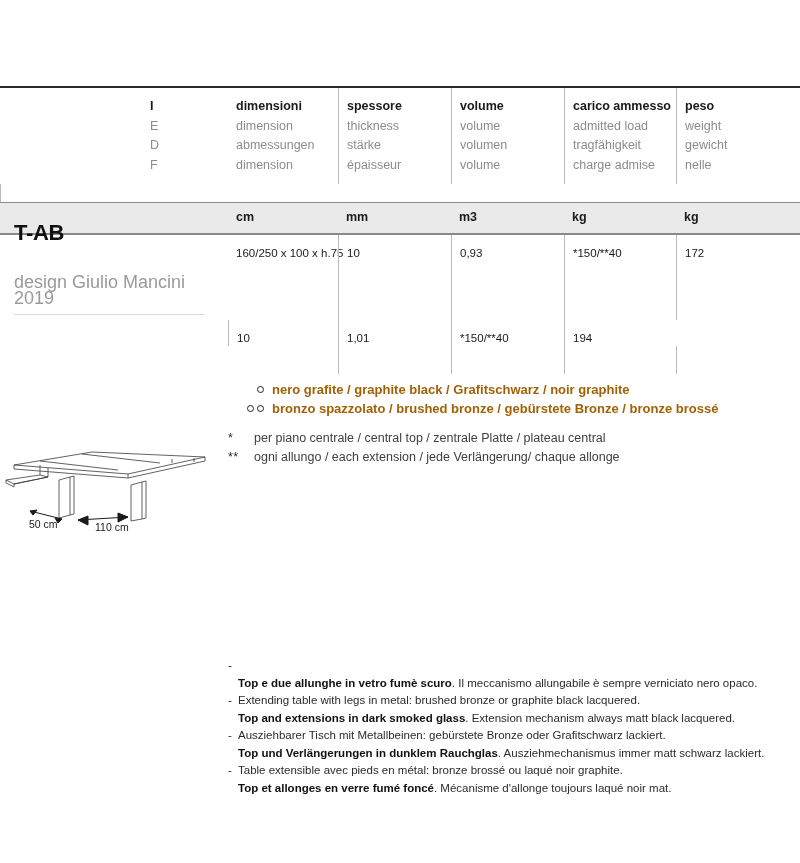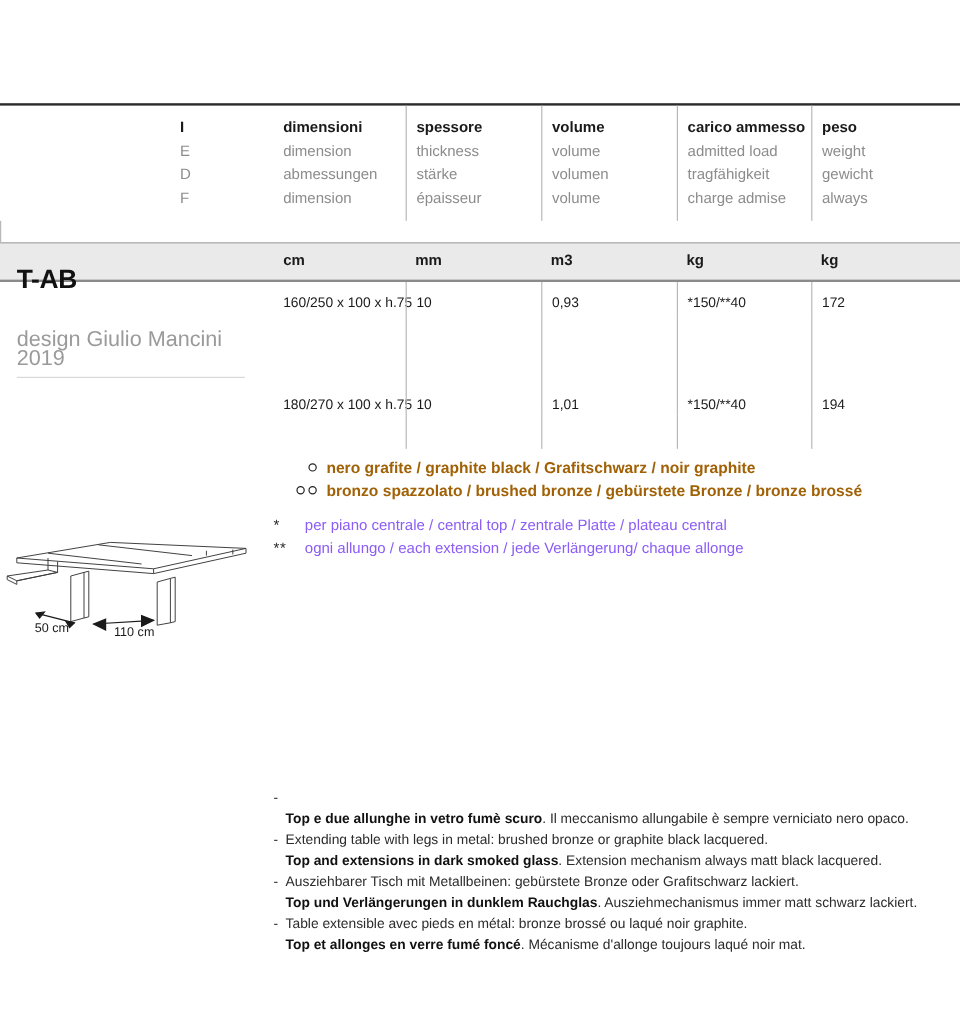--- a/index.html
+++ b/index.html
@@ -168,21 +168,21 @@
   }
   .fn-mark {
     width: 26px;
     font-size: 12.5px;
     color: #2b2b2b;
     flex: none;
     letter-spacing: 0.5px;
   }
   .fn-text {
     font-size: 12.5px;
-    color: #8b5cf6;
+    color: #404040;
     white-space: nowrap;
   }
 
   
   .drawing {
     position: absolute;
     left: 0;
     top: 432px;
     width: 215px;
     height: 110px;
@@ -270,21 +270,21 @@
       <div class="term primary">carico ammesso</div>
       <div class="term">admitted load</div>
       <div class="term">tragfähigkeit</div>
       <div class="term">charge admise</div>
     </div>
 
     <div class="head-cell bordered">
       <div class="term primary">peso</div>
       <div class="term">weight</div>
       <div class="term">gewicht</div>
-      <div class="term">always</div>
+      <div class="term">nelle</div>
     </div>
 
     <div class="head-cell bordered"></div>
   </div>
 
   <div class="rule-band-top"></div>
 
   <div class="unit-band">
     <div class="unit-grid">
       <div class="unit-cell"></div>
@@ -315,21 +315,20 @@
     <div class="data-cell"></div>
     <div class="data-cell bordered"></div>
     <div class="data-cell bordered"></div>
     <div class="data-cell bordered"></div>
     <div class="data-cell bordered"></div>
   </div>
 
   <div class="data-grid">
     <div class="data-cell"></div>
     <div class="data-cell"></div>
-    <div class="data-cell">180/270 x 100 x h.75</div>
     <div class="data-cell bordered">10</div>
     <div class="data-cell bordered">1,01</div>
     <div class="data-cell bordered">*150/**40</div>
     <div class="data-cell bordered">194</div>
   </div>
 
   <div class="data-grid" style="height:28px;">
     <div class="data-cell"></div>
     <div class="data-cell"></div>
     <div class="data-cell"></div>

